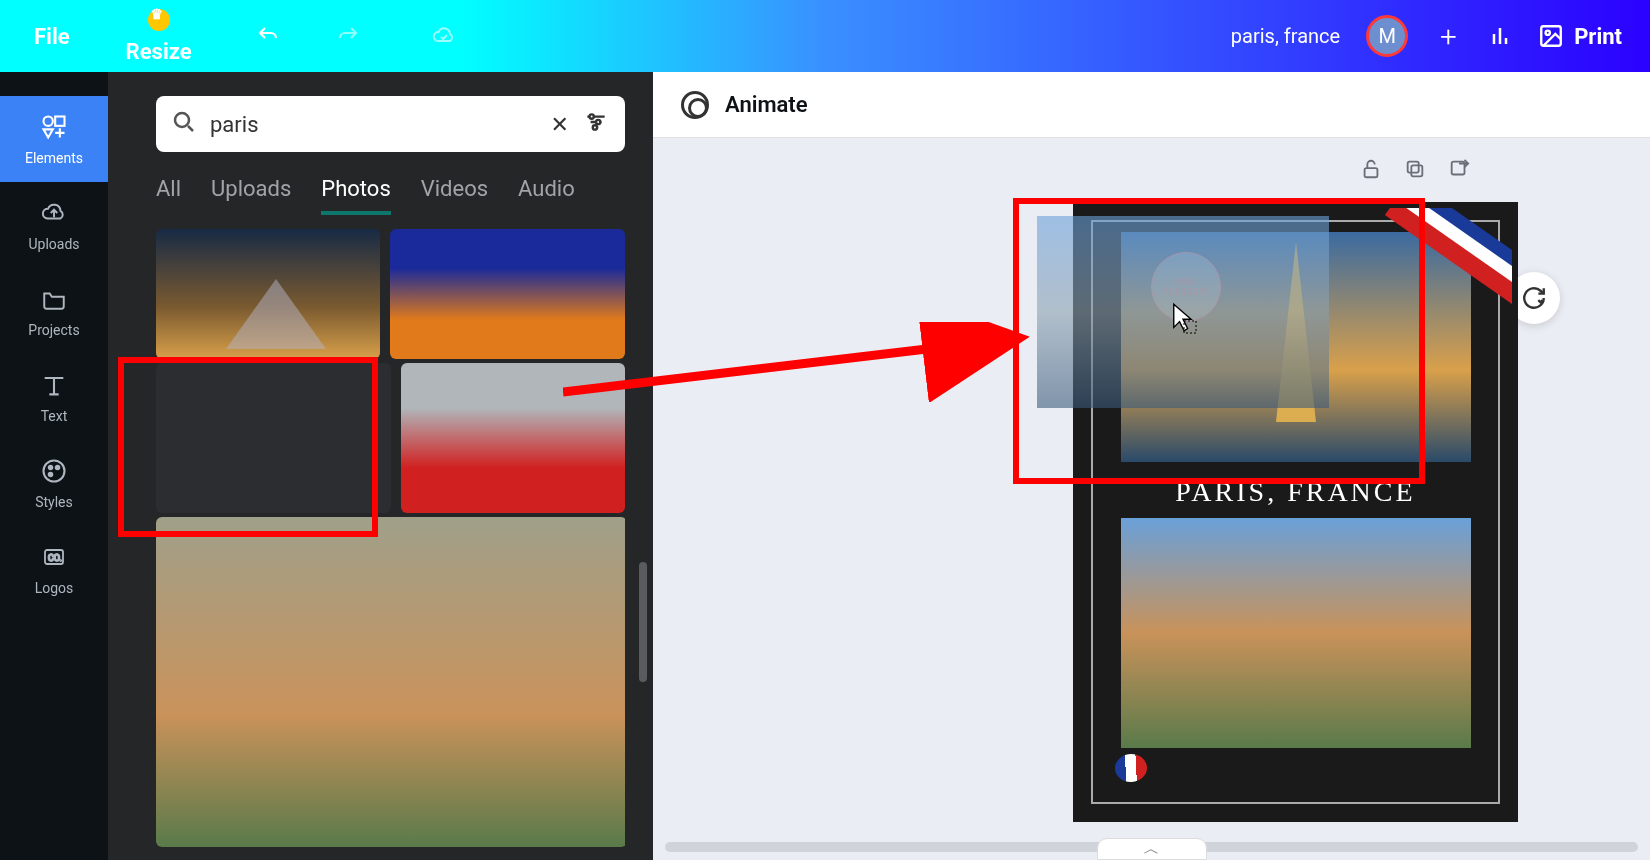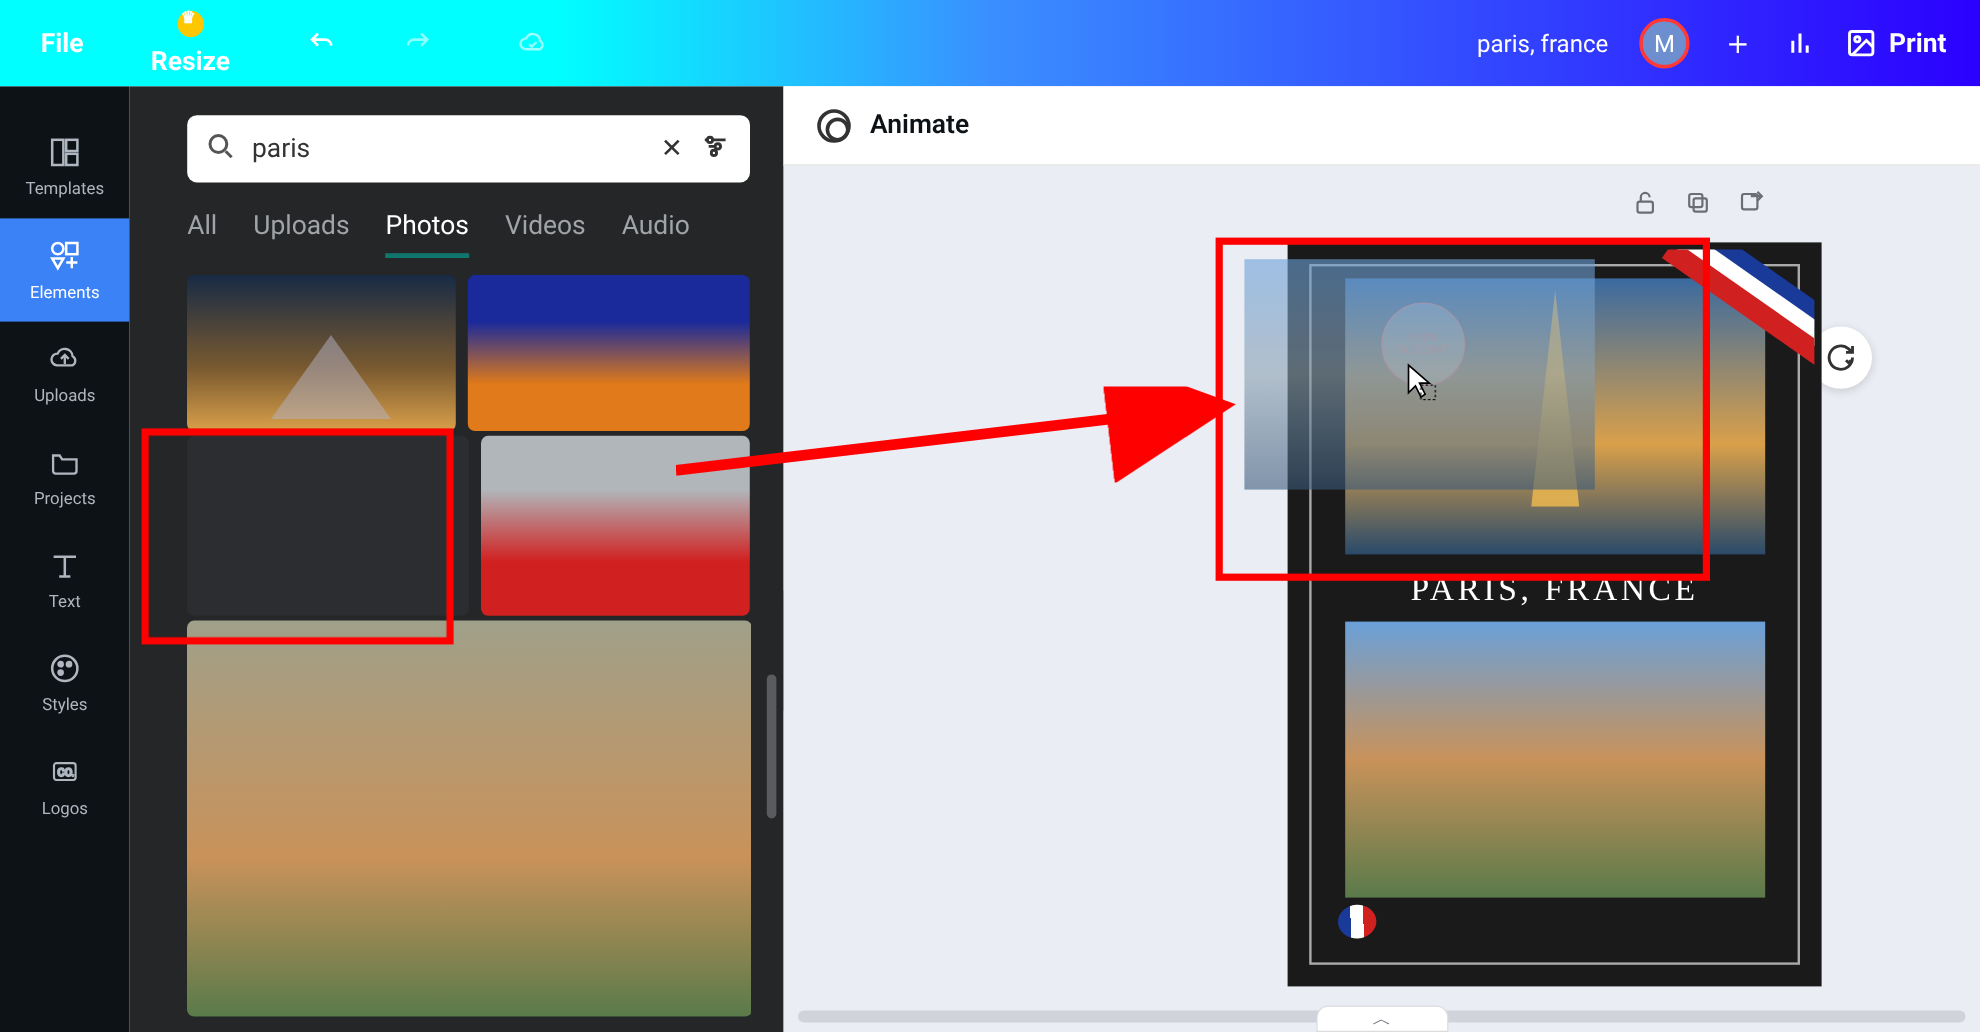--- a/index.html
+++ b/index.html
@@ -271,30 +271,20 @@
           <path d="M21 15l-5-5L5 21"></path>
         </svg>
       <span>Print</span>
     </span>
   </div>
 </div>
 
 <div class="main">
 
   <div class="sidebar-rail">
-    <div class="rail-item">
-      <span class="rail-icon">
-          <svg width="28" height="28" viewBox="0 0 24 24" fill="none" stroke="currentColor" stroke-width="1.8">
-            <rect x="3" y="3" width="8" height="18"></rect>
-            <rect x="13" y="3" width="8" height="8"></rect>
-            <rect x="13" y="13" width="8" height="8"></rect>
-          </svg>
-        </span>
-      <span class="rail-label">Templates</span>
-    </div>
     <div class="rail-item active">
       <span class="rail-icon">
           <svg width="28" height="28" viewBox="0 0 24 24" fill="none" stroke="currentColor" stroke-width="1.8">
             <circle cx="7" cy="7" r="4"></circle>
             <rect x="13" y="3" width="8" height="8"></rect>
             <path d="M7 21l-4-7h8z"></path>
             <path d="M17 13v8m-4-4h8"></path>
           </svg>
         </span>
       <span class="rail-label">Elements</span>

